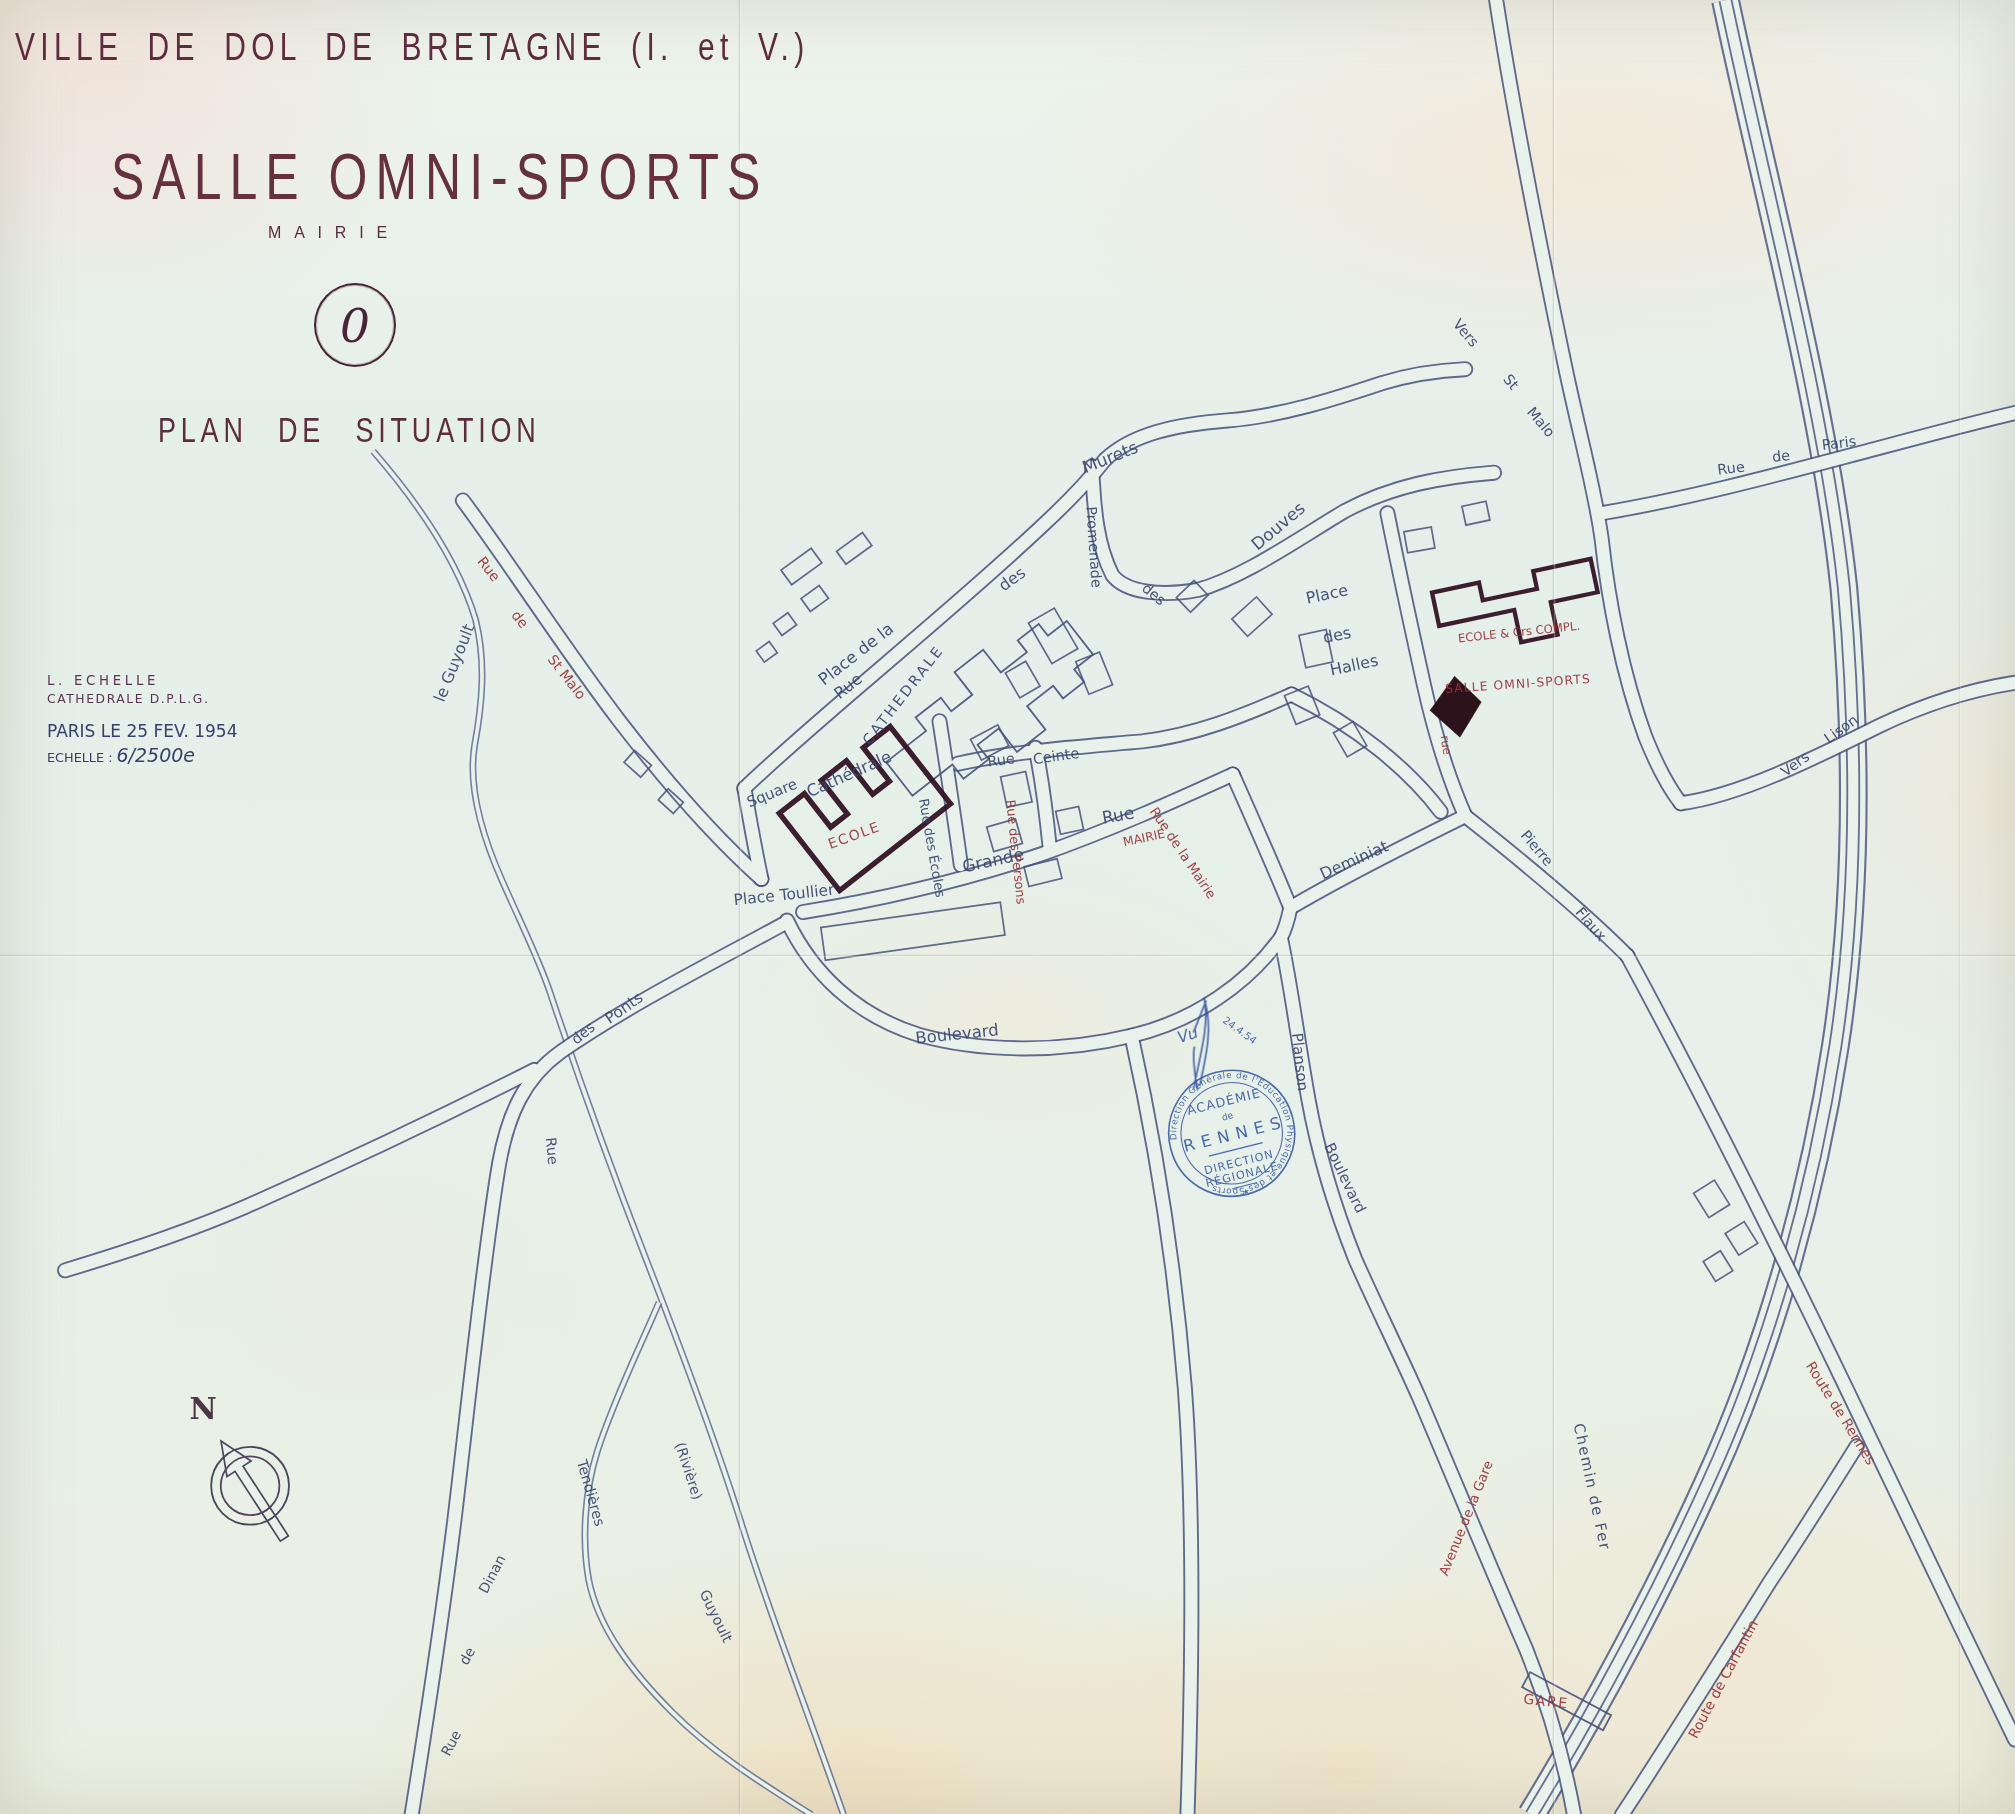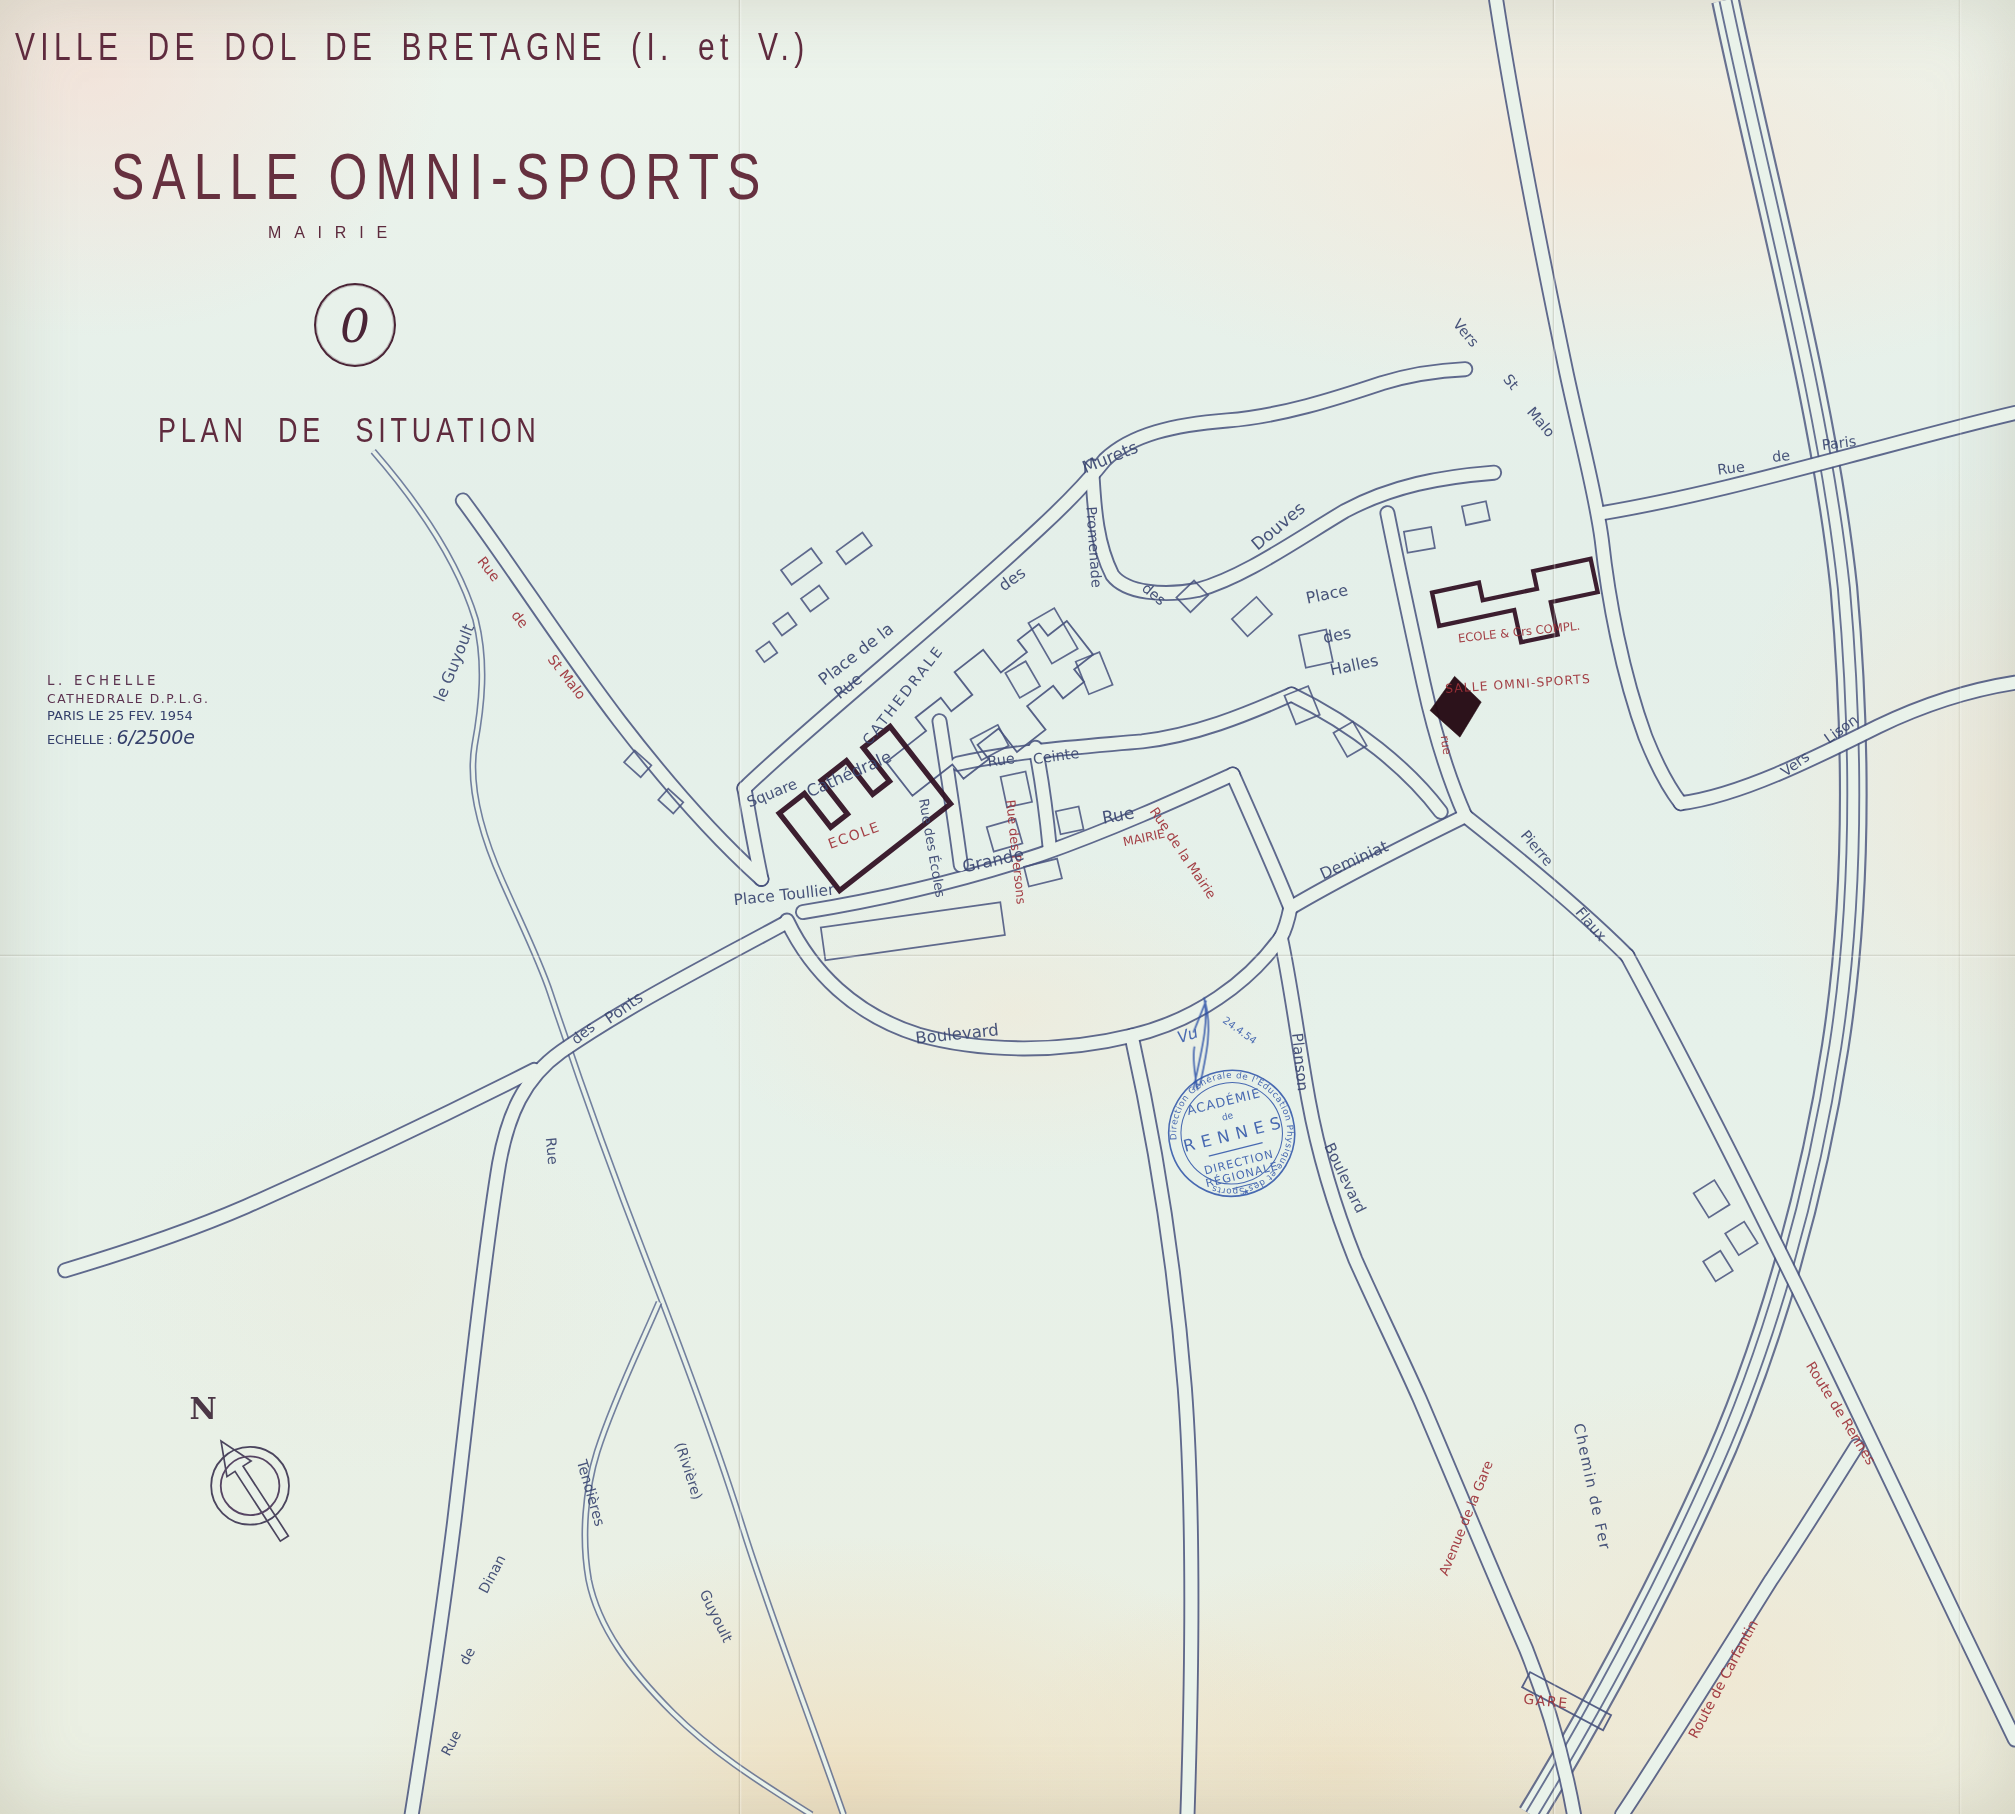--- a/index.html
+++ b/index.html
@@ -214,21 +214,21 @@
   <div style="position:absolute;left:314px;top:283px;width:78px;height:80px;border:2.1px solid #4a2436;border-radius:50%;
               box-shadow:inset 0 0 0 1.1px rgba(74,36,54,.25);display:flex;align-items:center;justify-content:center;">
     <span style="font-family:'DejaVu Serif',serif;font-style:italic;font-size:47px;color:#4a2436;">0</span>
   </div>
 
   <div class="deco" style="left:158px;top:411px;font-size:27px;letter-spacing:4.8px;word-spacing:18px;transform:scaleY(1.28);transform-origin:left top;">PLAN DE SITUATION</div>
 
   <div style="position:absolute;left:47px;top:673px;">
     <div style="font-size:13.3px;letter-spacing:3.7px;color:#5c3350;">L. ECHELLE</div>
     <div style="font-size:12.3px;letter-spacing:1.6px;color:#5c3350;margin-top:4.3px;">CATHEDRALE D.P.L.G.</div>
-    <div style="font-size:13px;color:#35406b;margin-top:2px;">PARIS LE 25 FEV. 1954</div>
+    <div style="font-size:17px;color:#35406b;margin-top:15px;">PARIS LE 25 FEV. 1954</div>
     <div style="font-size:12.8px;color:#35406b;margin-top:3.2px;">
       <span>ECHELLE :</span>
       <span style="font-size:19px;font-style:italic;">6/2500e</span>
     </div>
   </div>
 
   <div id="labels" style="position:absolute;left:0;top:0;width:100%;height:100%;">
       <div class="map-label" style="left: 848px; top: 686px; font-size: 16px; color: rgb(58, 70, 112); transform: translate(-50%, -50%) rotate(-38deg);">Rue</div>
       <div class="map-label" style="left: 1012px; top: 579px; font-size: 16px; color: rgb(58, 70, 112); transform: translate(-50%, -50%) rotate(-36deg);">des</div>
       <div class="map-label" style="left: 1110px; top: 457px; font-size: 17px; color: rgb(58, 70, 112); transform: translate(-50%, -50%) rotate(-22deg);">Murets</div>

